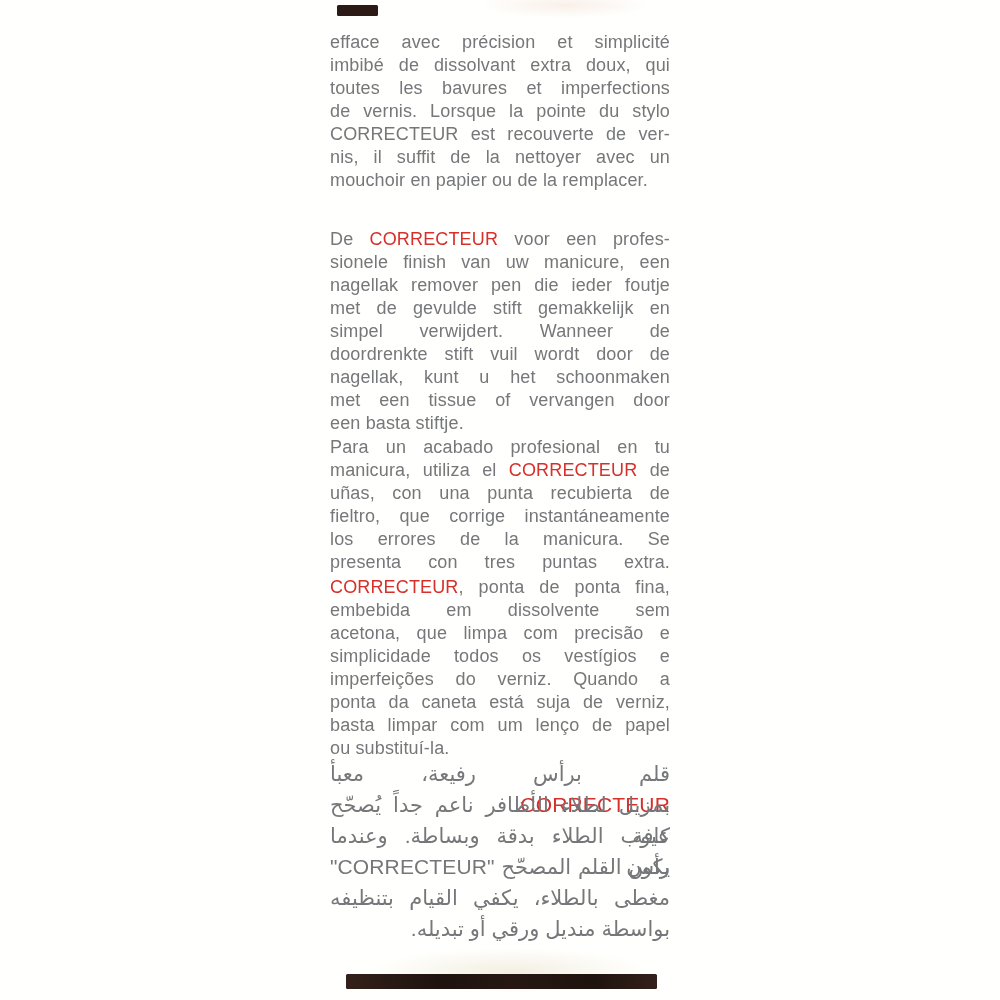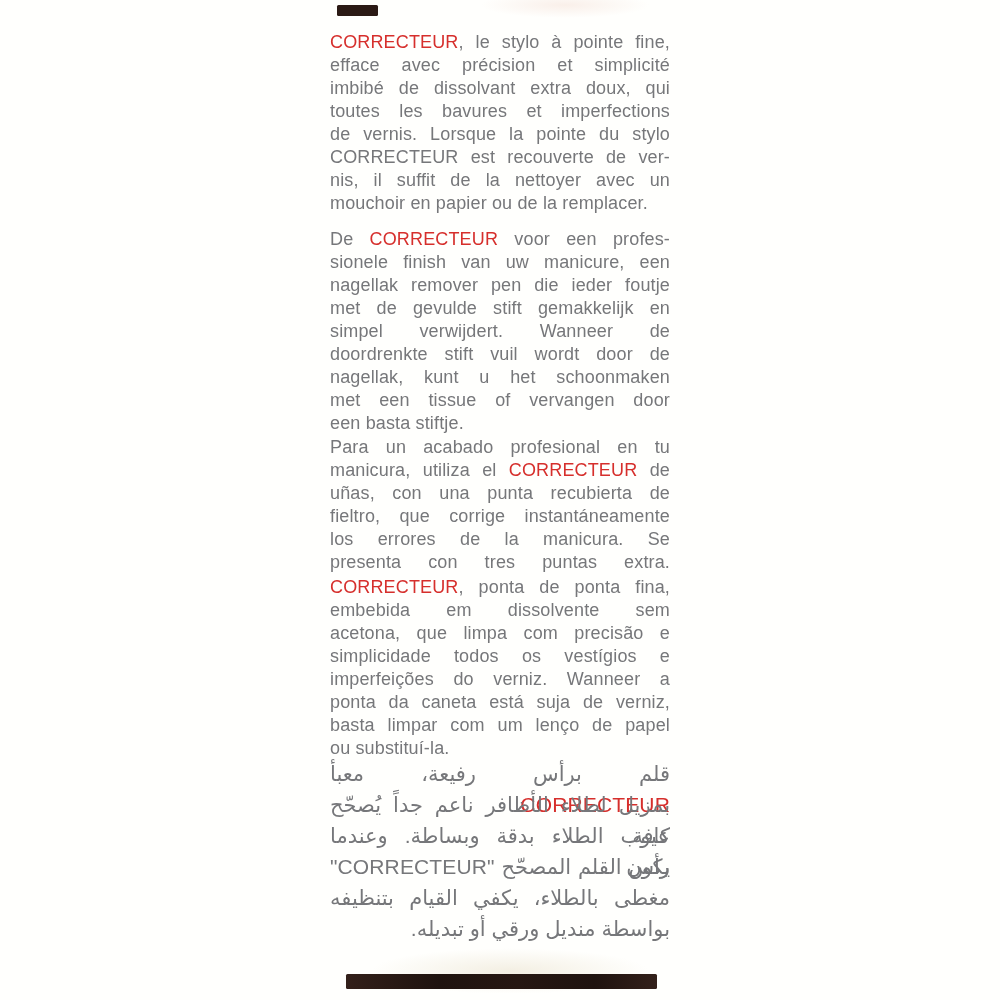--- a/index.html
+++ b/index.html
@@ -47,21 +47,20 @@
 </head>
 <body>
 
 <div class="canvas">
   <div class="smudge smudge-top"></div>
   <div class="smudge smudge-bottom"></div>
   <div class="bar bar-top"></div>
   <div class="bar bar-bottom"></div>
   <div id="text-column">
       <div class="para paragraph-french" dir="ltr" lang="fr">
-        <div class="line"><span class="brand">CORRECTEUR</span><span>, le stylo à pointe fine,</span></div>
         <div class="line"><span>efface avec précision et simplicité</span></div>
         <div class="line"><span>imbibé de dissolvant extra doux, qui</span></div>
         <div class="line"><span>toutes les bavures et imperfections</span></div>
         <div class="line"><span>de vernis. Lorsque la pointe du stylo</span></div>
         <div class="line"><span>CORRECTEUR est recouverte de ver-</span></div>
         <div class="line"><span>nis, il suffit de la nettoyer avec un</span></div>
         <div class="line no-stretch"><span>mouchoir en papier ou de la remplacer.</span></div>
       </div>
       <div class="para paragraph-dutch" dir="ltr" lang="nl">
         <div class="line"><span>De </span><span class="brand">CORRECTEUR</span><span> voor een profes-</span></div>
@@ -80,21 +79,21 @@
         <div class="line"><span>uñas, con una punta recubierta de</span></div>
         <div class="line"><span>fieltro, que corrige instantáneamente</span></div>
         <div class="line"><span>los errores de la manicura. Se</span></div>
         <div class="line"><span>presenta con tres puntas extra.</span></div>
       </div>
       <div class="para paragraph-portuguese" dir="ltr" lang="pt">
         <div class="line"><span class="brand">CORRECTEUR</span><span>, ponta de ponta fina,</span></div>
         <div class="line"><span>embebida em dissolvente sem</span></div>
         <div class="line"><span>acetona, que limpa com precisão e</span></div>
         <div class="line"><span>simplicidade todos os vestígios e</span></div>
-        <div class="line"><span>imperfeições do verniz. Wanneer a</span></div>
+        <div class="line"><span>imperfeições do verniz. Quando a</span></div>
         <div class="line"><span>ponta da caneta está suja de verniz,</span></div>
         <div class="line"><span>basta limpar com um lenço de papel</span></div>
         <div class="line no-stretch"><span>ou substituí-la.</span></div>
       </div>
       <div class="para paragraph-arabic" dir="rtl" lang="ar">
         <div class="line"><span>قلم برأس رفيعة، معبأ </span><span class="brand" dir="ltr">CORRECTEUR</span></div>
         <div class="line"><span>بمزيل لطلاء الأظافر ناعم جداً يُصحّح كافة</span></div>
         <div class="line"><span>عيوب الطلاء بدقة وبساطة. وعندما يكون</span></div>
         <div class="line"><span>رأس القلم المصحّح </span><span dir="ltr">"CORRECTEUR"</span></div>
         <div class="line"><span>مغطى بالطلاء، يكفي القيام بتنظيفه</span></div>

